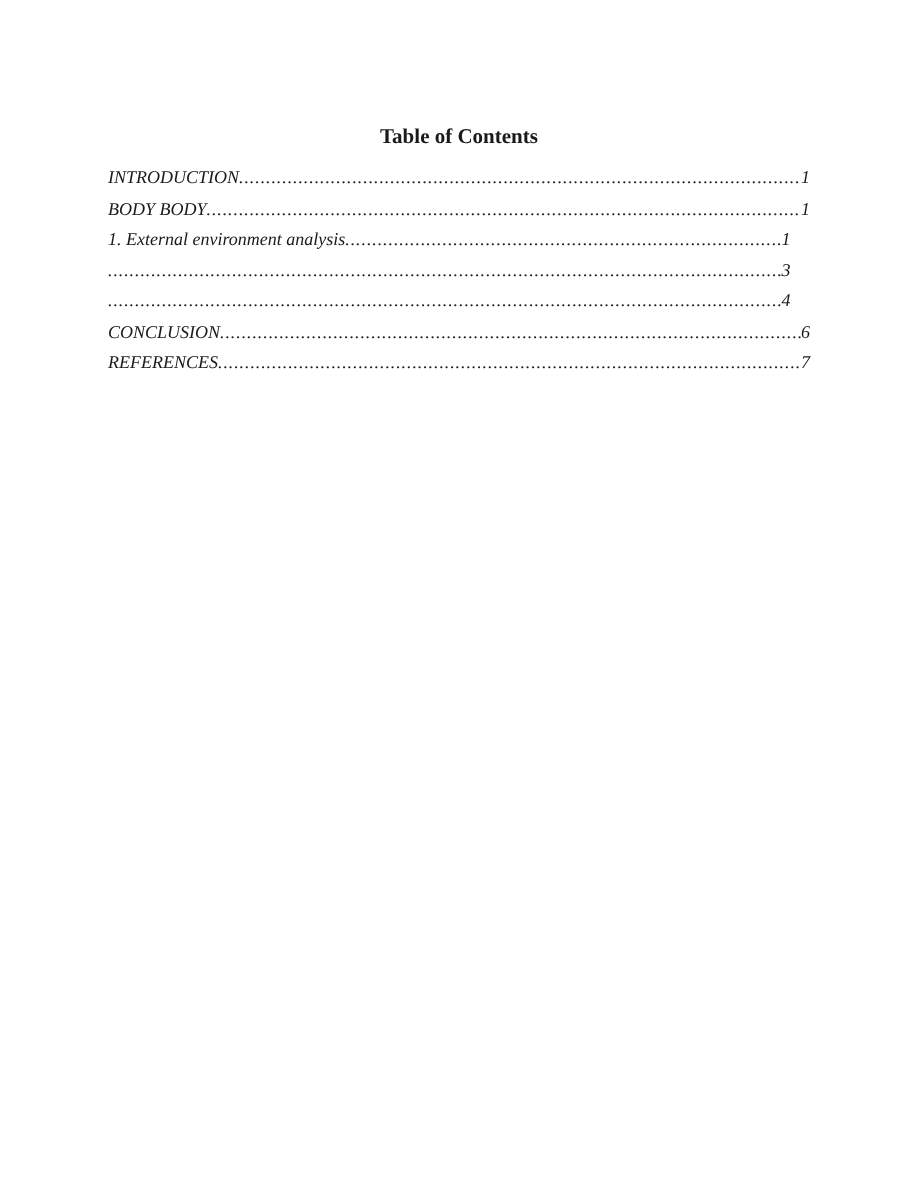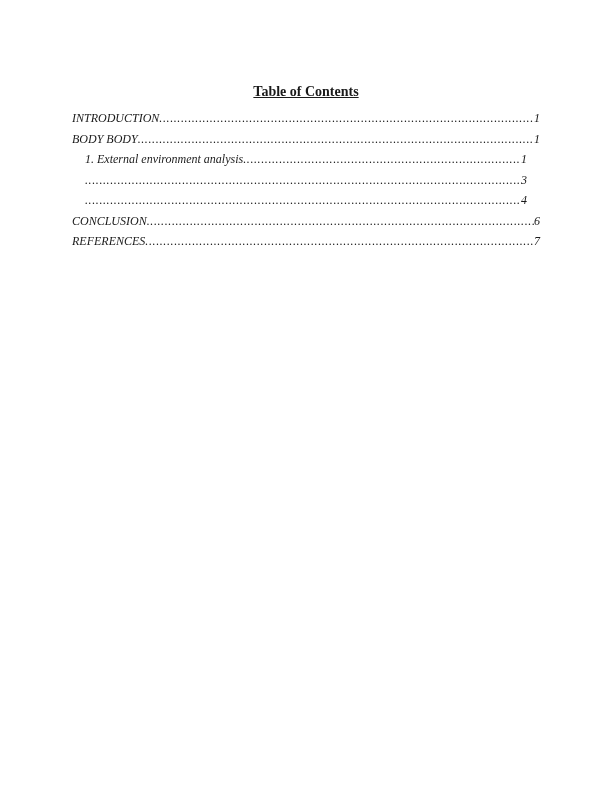--- a/index.html
+++ b/index.html
@@ -19,35 +19,33 @@
   .content {
     padding: 84px 72px 0 72px;
   }
   .doc-title {
     margin: 0;
     font-size: 14px;
     line-height: 16px;
     font-weight: bold;
     text-align: center;
     white-space: nowrap;
-    text-decoration: underline;
   }
   .toc {
     margin-top: 8px;
   }
   .toc-row {
     display: flex;
     align-items: baseline;
     font-size: 12px;
     line-height: 20.5px;
     white-space: nowrap;
     font-style: italic;
   }
   .toc-row.level-1 {
-    margin-left: 13px;
     margin-right: 13px;
     align-items: center;
   }
   .toc-label {
     flex: 0 0 auto;
   }
   .toc-dots {
     flex: 1 1 auto;
     overflow: hidden;
     letter-spacing: 0.6px;

